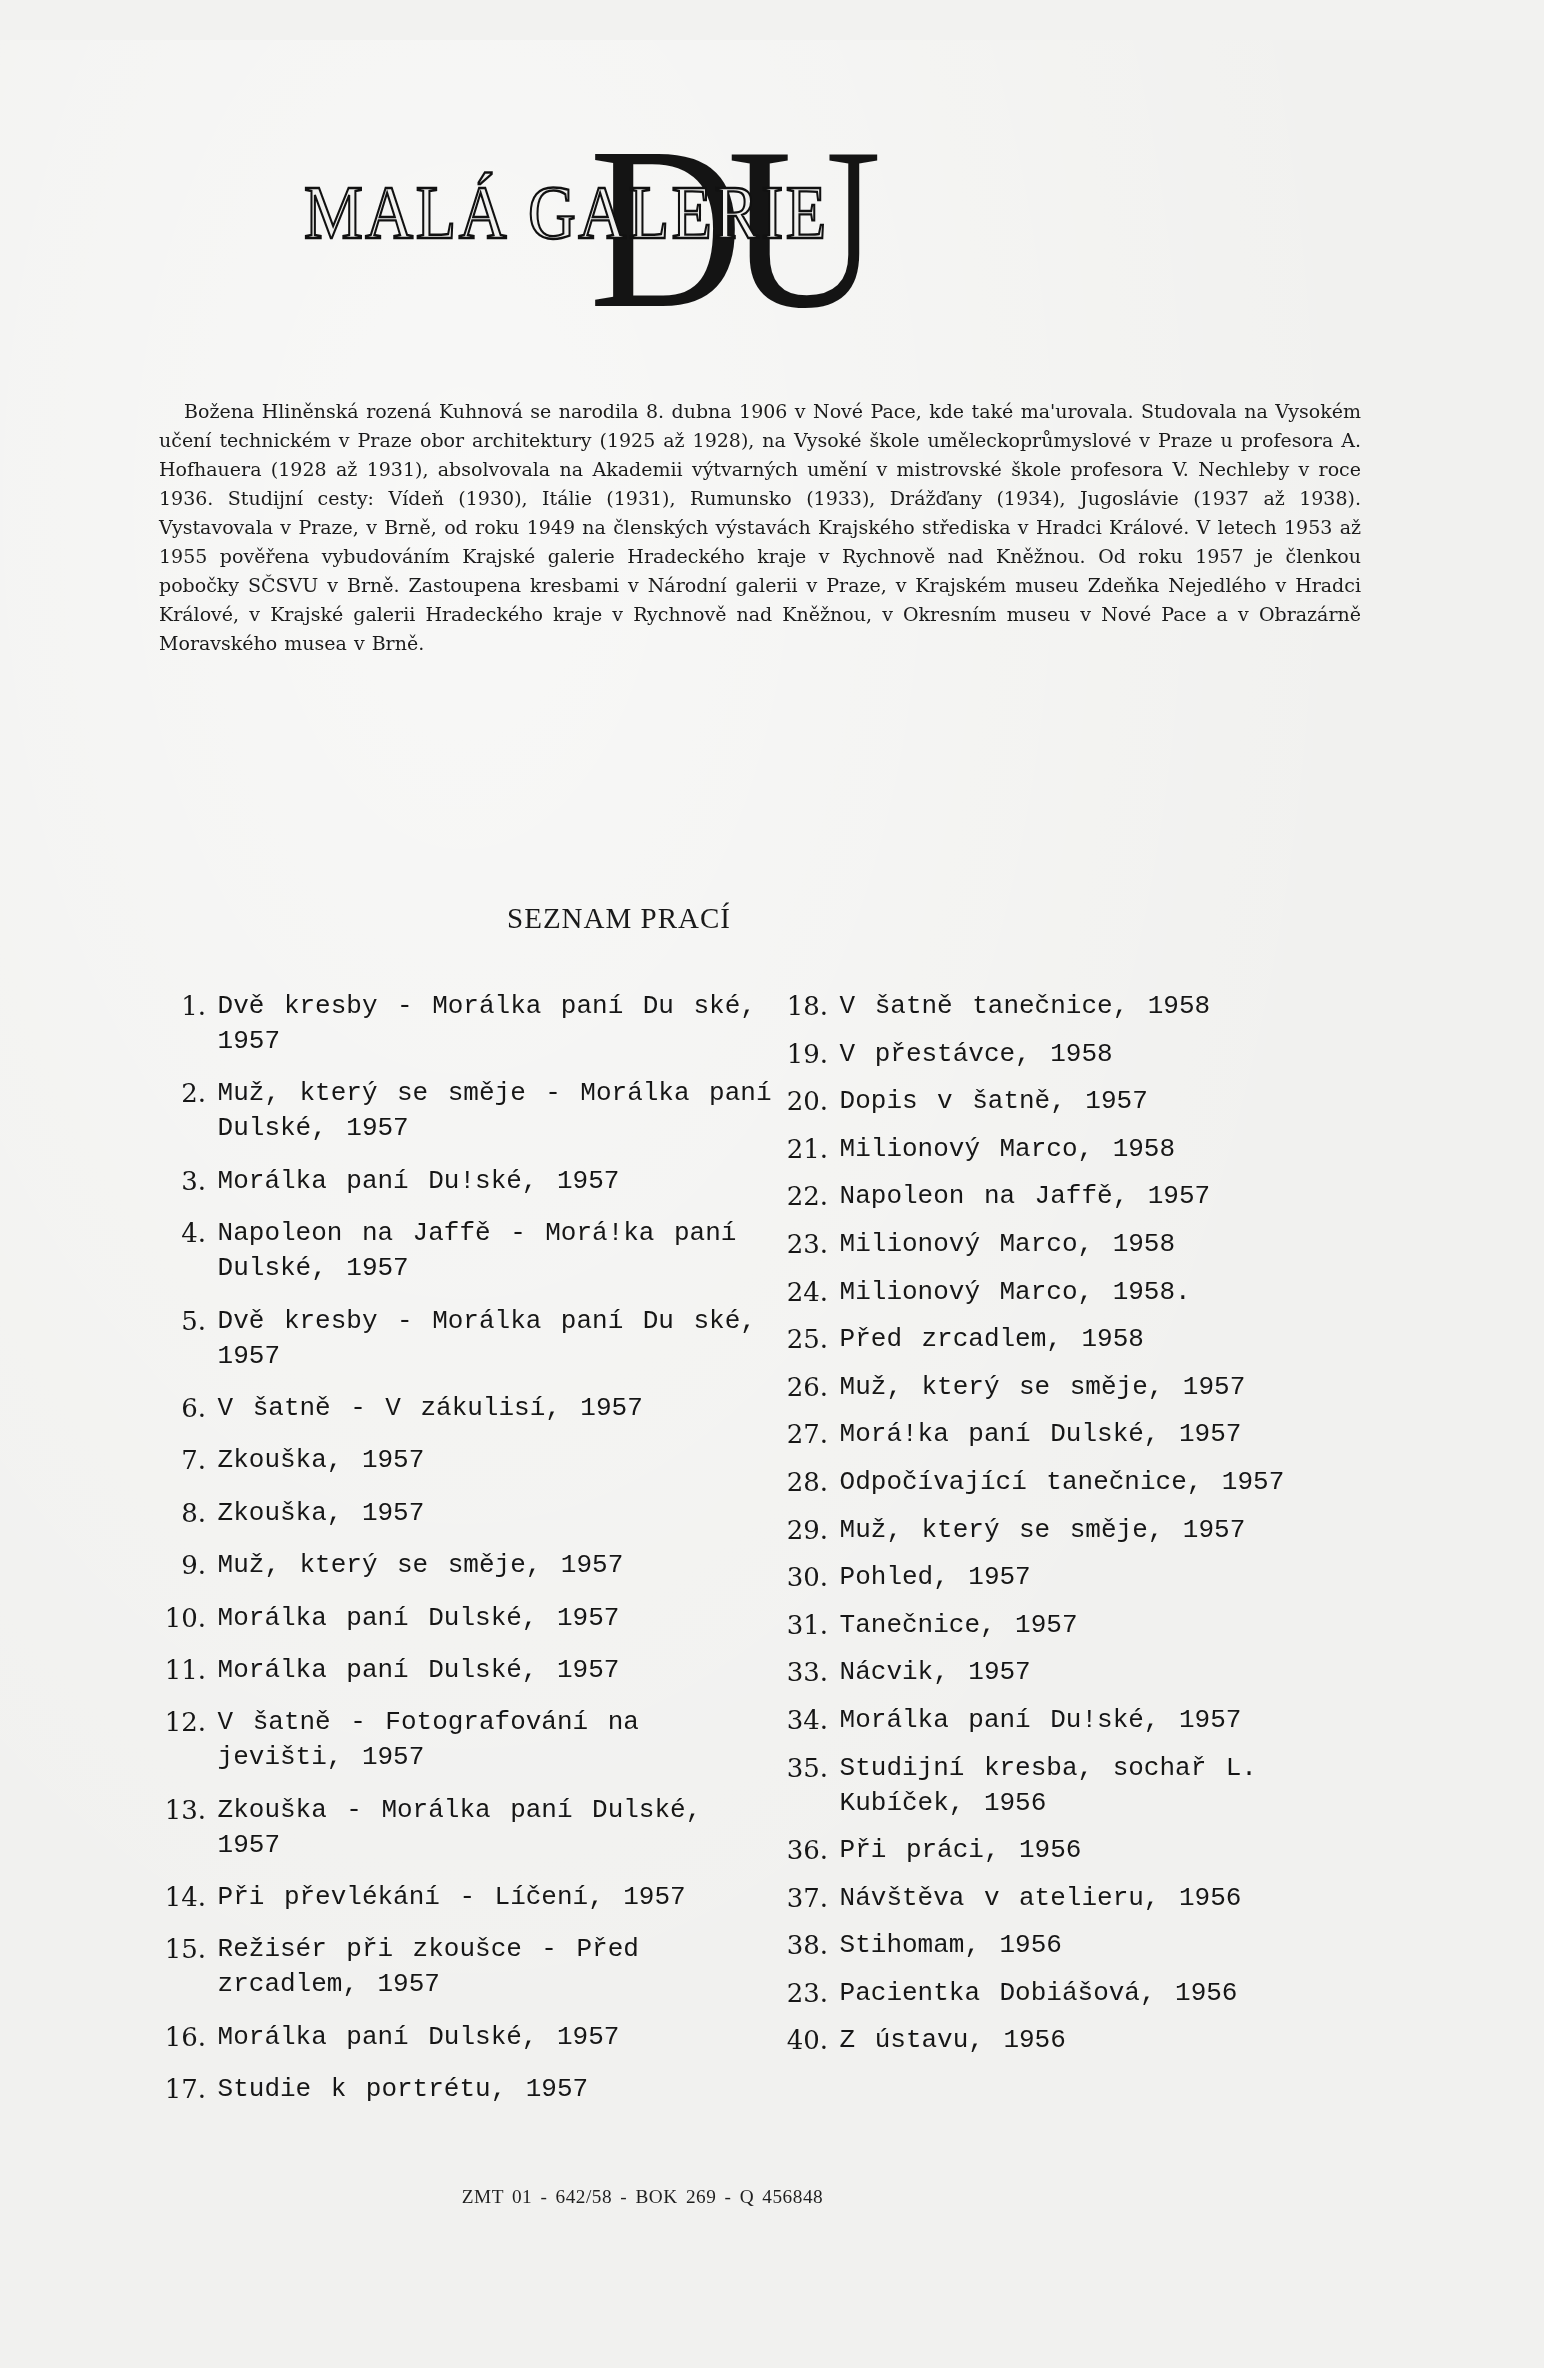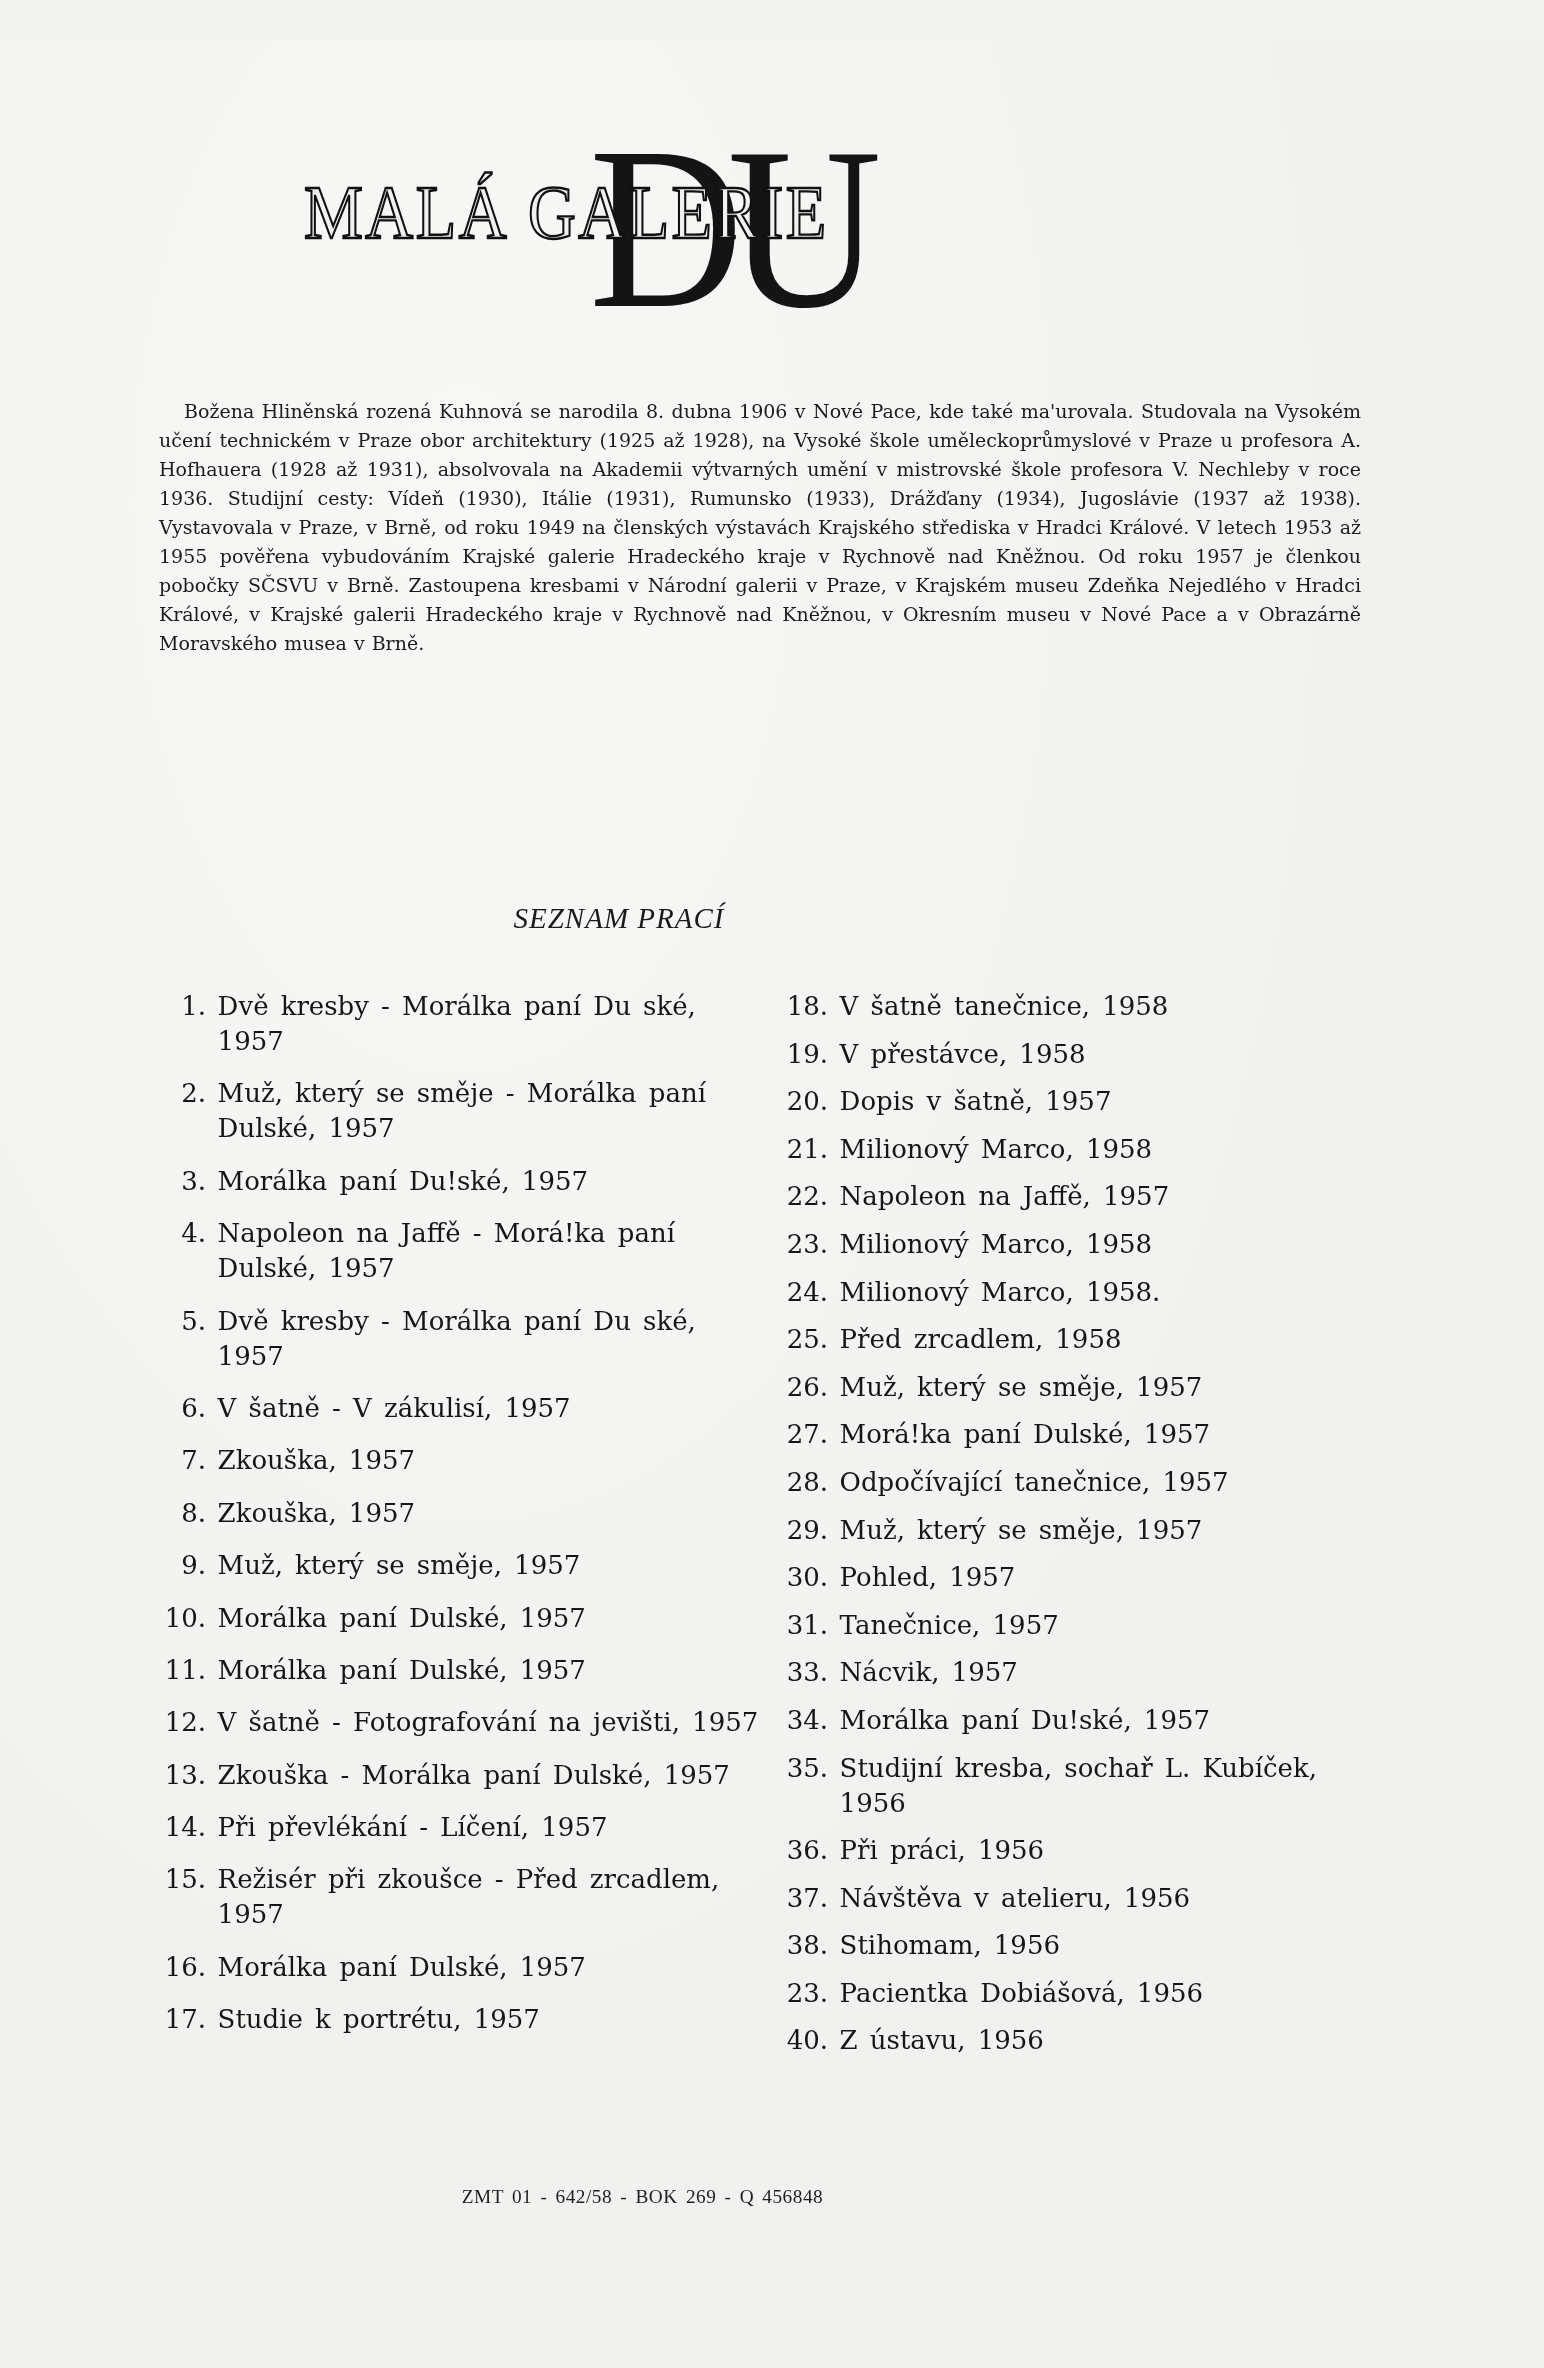--- a/index.html
+++ b/index.html
@@ -78,21 +78,20 @@
   .list-heading {
     position: absolute;
     left: 0;
     top: 862px;
     width: 1238px;
     text-align: center;
     font-family: "Liberation Serif", "DejaVu Serif", serif;
     font-size: 29px;
     letter-spacing: 1px;
     color: #1a1a1a;
-    font-style: italic;
   }
 
   
   .col {
     position: absolute;
     top: 949px;
     font-family: "DejaVu Serif", "Liberation Serif", serif;
     font-size: 26px;
     color: #161616;
   }
@@ -106,20 +105,21 @@
   .work-num {
     flex: 0 0 auto;
     text-align: right;
     padding-right: 11.6px;
   }
   .col-left .work-num { width: 50px; }
   .col-right .work-num { width: 50px; }
   .work-title {
     flex: 1 1 auto;
     word-spacing: 3.9px;
+    font-family: Liberation Mono, monospace;
   }
 
   .col-left .work { line-height: 35px; margin-bottom: 17.4px; }
   .col-right .work { line-height: 35px; margin-bottom: 12.6px; }
 
   
   .imprint {
     position: absolute;
     left: 0;
     top: 2146px;

